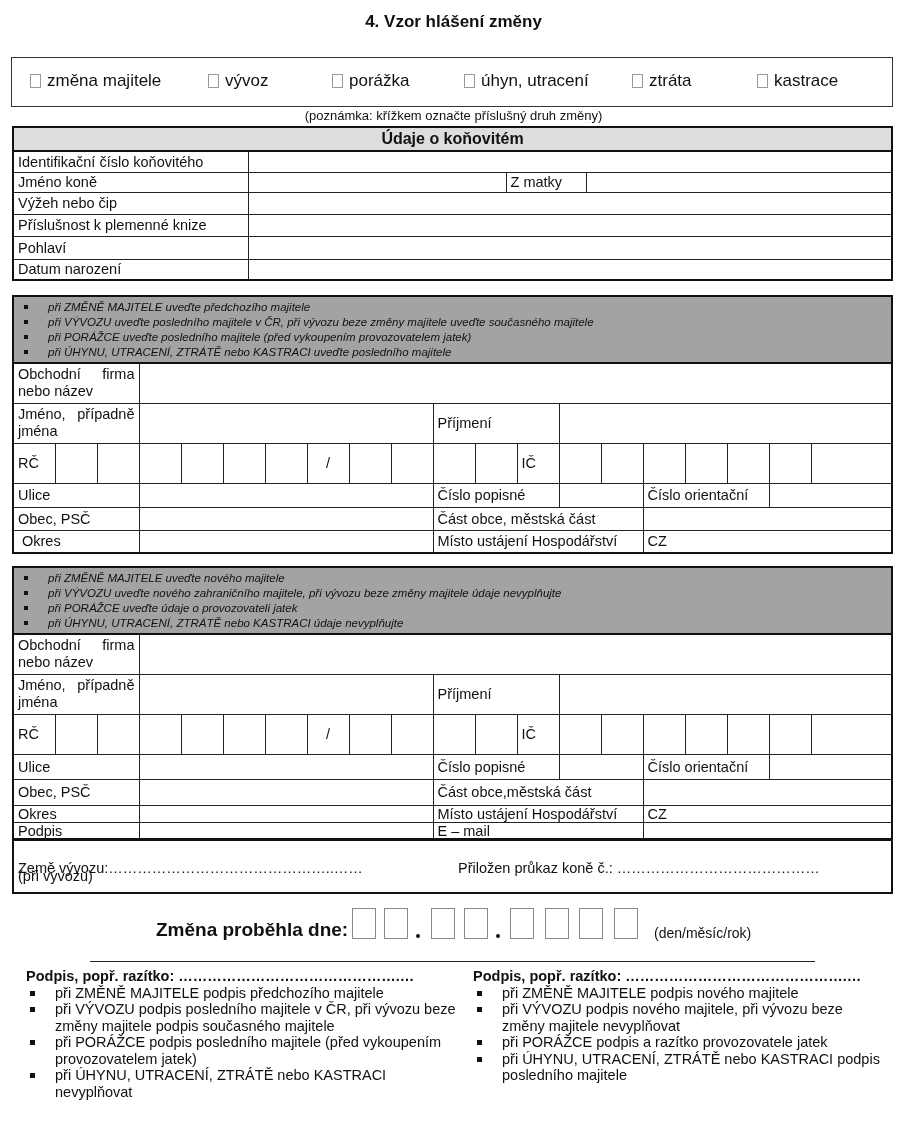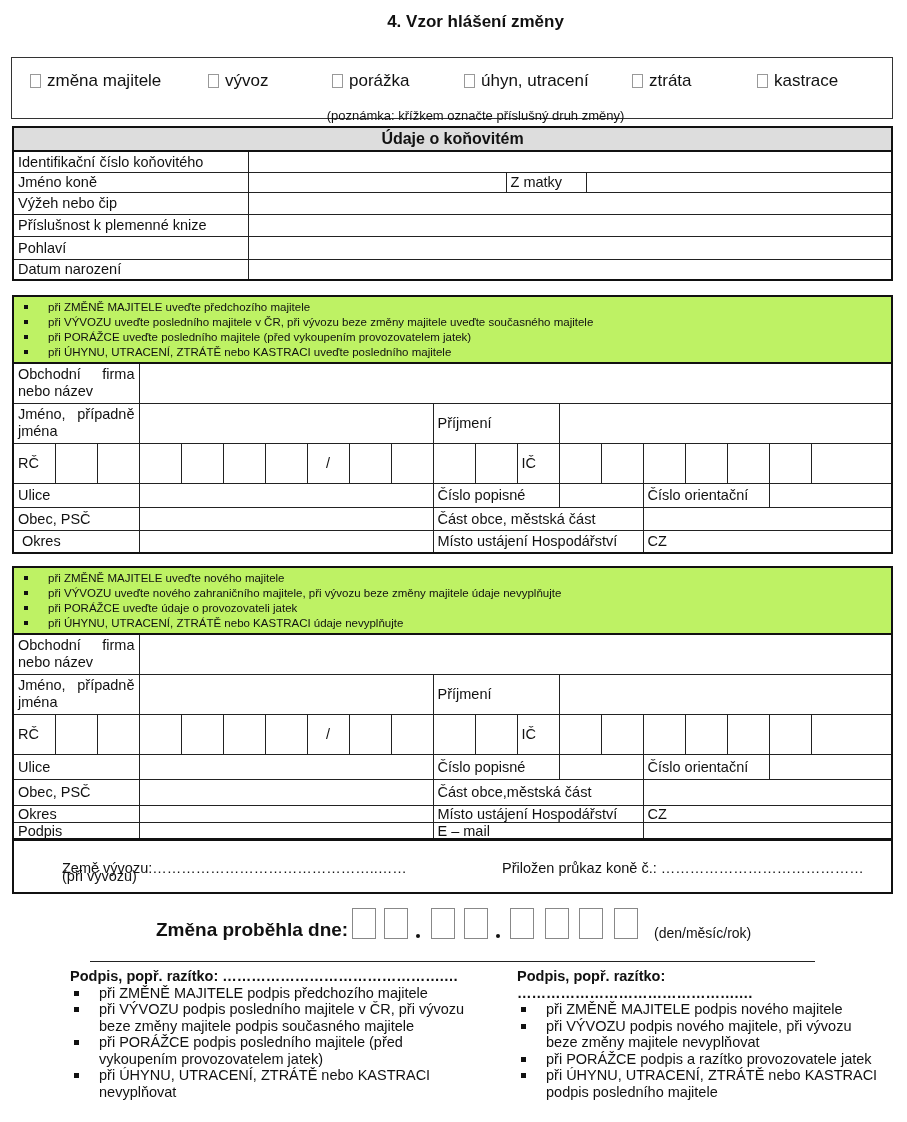--- a/index.html
+++ b/index.html
@@ -1,27 +1,27 @@
 <!DOCTYPE html>
 <html><head>
 <meta charset="utf-8">
 <style>
   * { box-sizing: border-box; margin: 0; padding: 0; }
   body { width: 907px; height: 1122px; background: #fff; font-family: "Liberation Sans", sans-serif; color: #111; position: relative; overflow: hidden; }
-  .abs { position: absolute; padding-left: 44px; }
+  .abs { position: absolute; }
   .title { left: 0; width: 907px; top: 12px; text-align: center; font-weight: bold; font-size: 17px; }
-  .types-box { left: 11px; top: 57px; width: 882px; height: 62px; border: 1.5px solid #333; display: flex; align-items: center; font-size: 17px; }
+  .types-box { left: 11px; top: 57px; width: 882px; height: 50px; border: 1.5px solid #333; display: flex; align-items: center; font-size: 17px; }
   .type-item { position: absolute; display: flex; align-items: center; gap: 6px; top: 13px; }
   .cb { width: 11px; height: 14px; border: 1px solid #999; display: inline-block; }
   .note { left: 0; width: 907px; top: 108px; text-align: center; font-size: 13px; }
   table { border-collapse: collapse; table-layout: fixed; }
   td { border: 1px solid #222; font-size: 14.5px; padding: 0 4px; vertical-align: middle; overflow: hidden; white-space: nowrap; }
   .tbl { position: absolute; left: 12px; width: 881px; border: 2.5px solid #111; }
   .hdr { background: #ddd; font-weight: bold; text-align: center; font-size: 16px; height: 24px; border-bottom: 2px solid #111; }
-  .gray { background: #bef264; font-size: 11.5px; line-height: 15px; padding: 3px 6px 2px 6px; white-space: normal; border-bottom: 2px solid #111; }
+  .gray { background: #a3a3a3; font-size: 11.5px; line-height: 15px; padding: 3px 6px 2px 6px; white-space: normal; border-bottom: 2px solid #111; font-style: italic; }
   .gray ul { list-style: none; }
   .gray li { position: relative; padding-left: 28px; }
   .gray li::before { content: ""; position: absolute; left: 4px; top: 5px; width: 4px; height: 4px; background: #111; }
   .wrap { white-space: normal; line-height: 17px; }
   .justify { text-align: justify; text-align-last: justify; display: block; }
   .rc td { height: 40px; }
   .export-box { left: 12px; top: 838px; width: 881px; height: 56px; border: 2.5px solid #111; font-size: 14.5px; }
   .date-row { top: 905px; left: 0; width: 907px; height: 40px; }
   .date-label { position: absolute; left: 147px; top: 14px; font-weight: bold; font-size: 19px; margin-left: 9px; }
   .dbox { position: absolute; top: 3px; width: 24px; height: 31px; border: 1.5px solid #888; }

